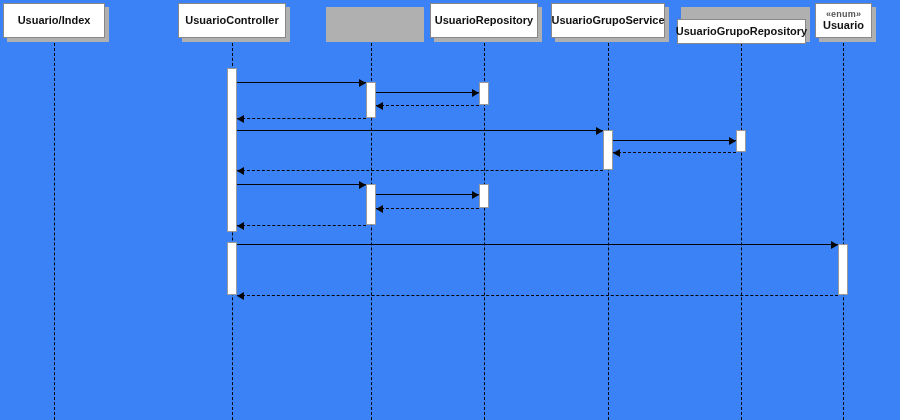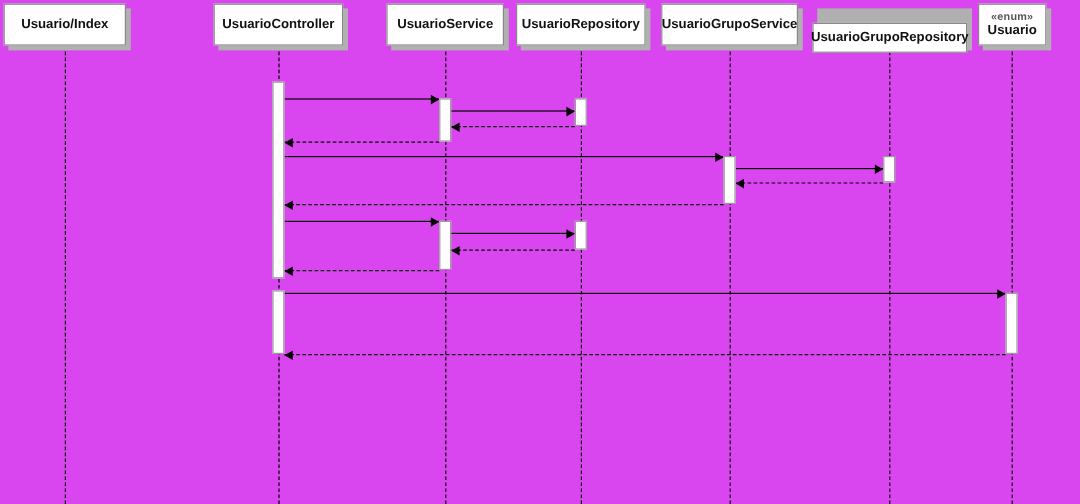--- a/index.html
+++ b/index.html
@@ -5,21 +5,21 @@
 <style>
   html, body {
     margin: 0;
     padding: 0;
     background: #000000;
   }
   #canvas {
     position: relative;
     width: 900px;
     height: 420px;
-    background: #d946ef;
+    background: #3b82f6;
     overflow: hidden;
     font-family: "Liberation Sans", sans-serif;
   }
 
   
   .participant {
     position: absolute;
     box-sizing: border-box;
     background: #ffffff;
     border: 1px solid #888888;
@@ -149,23 +149,20 @@
     <div class="activation" style="left: 838px; top: 244px; width: 10px; height: 51px;"></div>
     <div class="pshadow" style="left: 7px; top: 7px; width: 102px; height: 35px;"></div>
     <div class="participant" style="left: 3px; top: 3px; width: 102px; height: 35px;">
       <span class="pname">Usuario/Index</span>
     </div>
     <div class="pshadow" style="left: 182px; top: 7px; width: 108px; height: 35px;"></div>
     <div class="participant" style="left: 178px; top: 3px; width: 108px; height: 35px;">
       <span class="pname">UsuarioController</span>
     </div>
     <div class="pshadow" style="left: 326px; top: 7px; width: 98px; height: 35px;"></div>
-    <div class="participant" style="left: 322px; top: 3px; width: 98px; height: 35px;">
-      <span class="pname">UsuarioService</span>
-    </div>
     <div class="pshadow" style="left: 434px; top: 7px; width: 108px; height: 35px;"></div>
     <div class="participant" style="left: 430px; top: 3px; width: 108px; height: 35px; text-align: center;">
       <span class="pname">UsuarioRepository</span>
     </div>
     <div class="pshadow" style="left: 555px; top: 7px; width: 114px; height: 35px;"></div>
     <div class="participant" style="left: 551px; top: 3px; width: 114px; height: 35px;">
       <span class="pname">UsuarioGrupoService</span>
     </div>
     <div class="pshadow" style="left: 681px; top: 7px; width: 129px; height: 35px;"></div>
     <div class="participant" style="left: 677px; top: 19px; width: 129px; height: 25px;">

